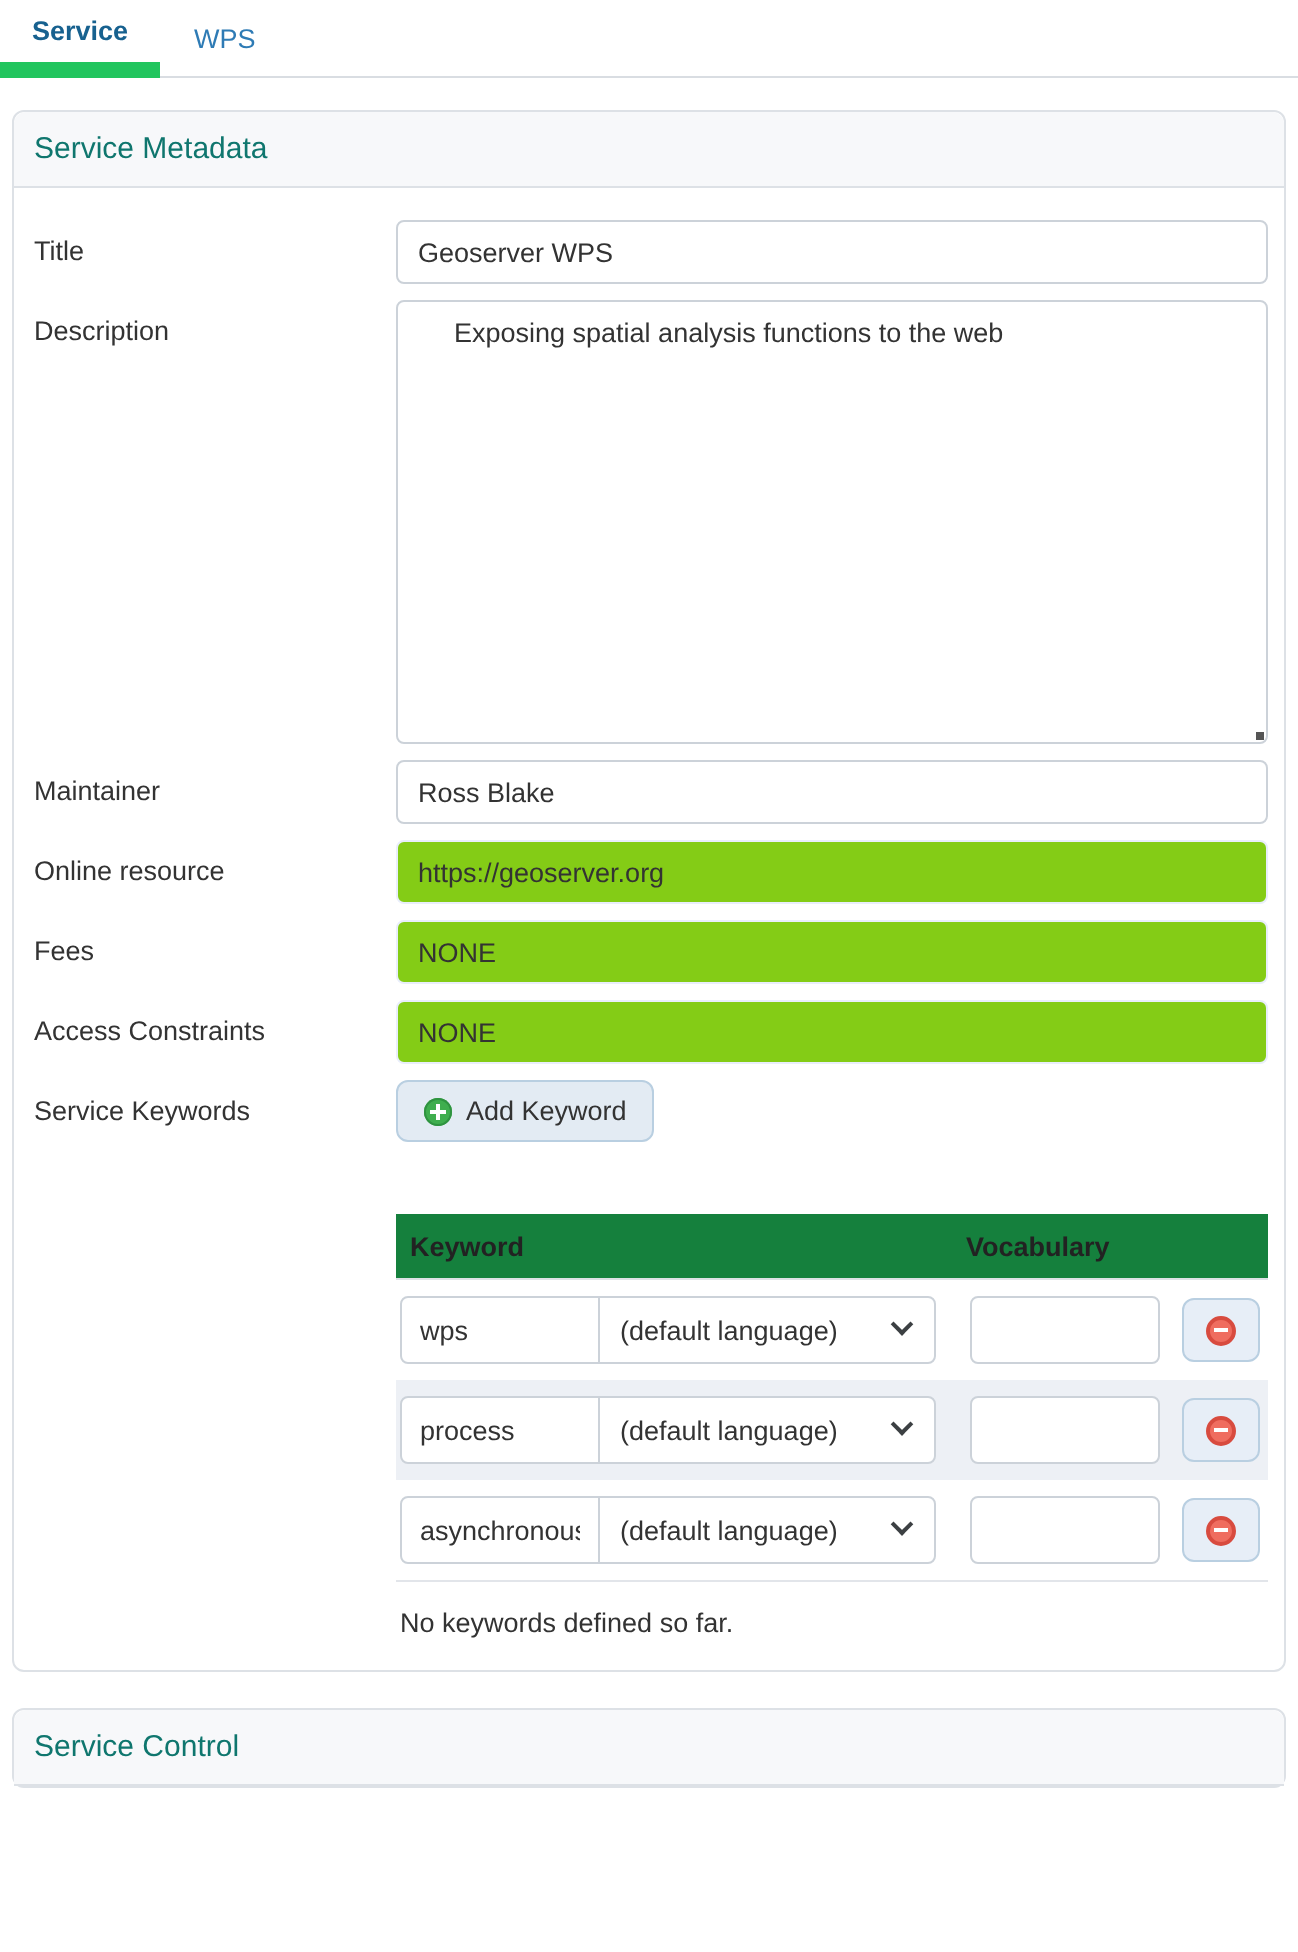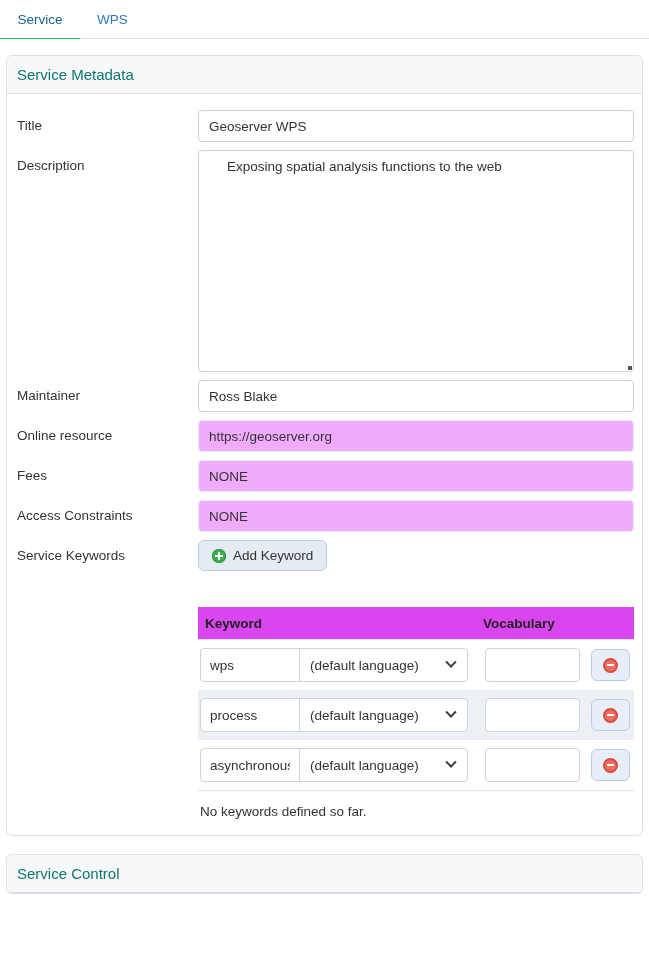--- a/index.html
+++ b/index.html
@@ -7,39 +7,39 @@
   body {
     width:649px; height:976px;
     font-family:"Liberation Sans", sans-serif;
     font-size:13.5px; color:#333;
     overflow:hidden;
   }
 
   
   .tabbar { display:flex; align-items:stretch; height:39px; border-bottom:1px solid #d9dde2; }
   .tab { display:flex; align-items:center; justify-content:center; cursor:pointer; }
-  .tab-service { width:80px; font-weight:normal; color:#17618f; border-bottom:1px solid #22c55e; margin-bottom:-1px; }
+  .tab-service { width:80px; font-weight:bold; color:#17618f; border-bottom:8px solid #22c55e; margin-bottom:-1px; }
   .tab-wps { padding:0 17px; color:#2e7bb5; }
 
   
   .panel { margin:16px 6px 0 6px; border:1px solid #dde1e6; border-radius:6px; background:#fff; }
   .panel-header { background:#f7f8fa; border-bottom:1px solid #dde1e6;
     border-radius:6px 6px 0 0; padding:10px 10px; font-size:15px; color:#0f766e; }
   .panel-body { padding:16px 8px 14px 10px; }
 
   
   .frow { display:flex; margin-bottom:8px; }
   .frow .lbl { width:181px; flex:none; padding-top:8px; color:#333; }
   .frow .fld { width:461px; }
   .ti {
     width:436px; height:32px; border:1px solid #ccd2d9; border-radius:4px;
     padding:0 10px; font-family:"Liberation Sans", sans-serif; font-size:13.5px; color:#333;
     background:#fff; outline:none;
   }
-  .ti.filled { background:#f0abfc; border-color:#e9eefb; }
+  .ti.filled { background:#84cc16; border-color:#e9eefb; }
   .ta-wrap { position:relative; width:436px; }
   textarea.ta {
     width:436px; height:222px; border:1px solid #ccd2d9; border-radius:4px;
     padding:8px 28px; font-family:"Liberation Sans", sans-serif; font-size:13.5px; color:#333;
     resize:none; outline:none; display:block;
   }
   .resize-grip { position:absolute; right:2px; bottom:2px; width:4px; height:4px; background:#555; }
 
   
   .btn-add {
@@ -51,21 +51,21 @@
   .icon-plus {
     width:14px; height:14px; border-radius:50%; background:#3fae4e;
     position:relative; flex:none; box-shadow:0 0 0 1px #2f9340 inset;
   }
   .icon-plus::before, .icon-plus::after { content:""; position:absolute; background:#fff; }
   .icon-plus::before { left:3px; top:6px; width:8px; height:2px; }
   .icon-plus::after { left:6px; top:3px; width:2px; height:8px; }
 
   
   .kw-table { width:436px; margin-top:10px; }
-  .kw-head { display:flex; background:#d946ef; border-bottom:1px solid #dde1e6; height:33px; align-items:center; font-weight:bold; color:#222;margin-top:36px; }
+  .kw-head { display:flex; background:#15803d; border-bottom:1px solid #dde1e6; height:33px; align-items:center; font-weight:bold; color:#222;margin-top:36px; }
   .kw-head .h-keyword { width:283px; padding-left:7px; }
   .kw-head .h-vocab { padding-left:2px; }
   .kw-row { display:flex; align-items:center; padding:8px 0 8px 2px; }
   .kw-row.stripe { background:#edf0f5; }
   .kw-table-end { border-top:1px solid #e2e5ea; }
 
   .kw-group { display:flex; width:268px; height:34px; border:1px solid #ccd2d9; border-radius:4px; background:#fff; overflow:hidden; margin-right:17px; }
   .kw-input { width:99px; height:100%; border:none; border-right:1px solid #ccd2d9;
     padding:0 9px; font-family:"Liberation Sans", sans-serif; font-size:13.5px; color:#333; outline:none; background:transparent; }
   .kw-select { flex:1; display:flex; align-items:center; justify-content:space-between;

